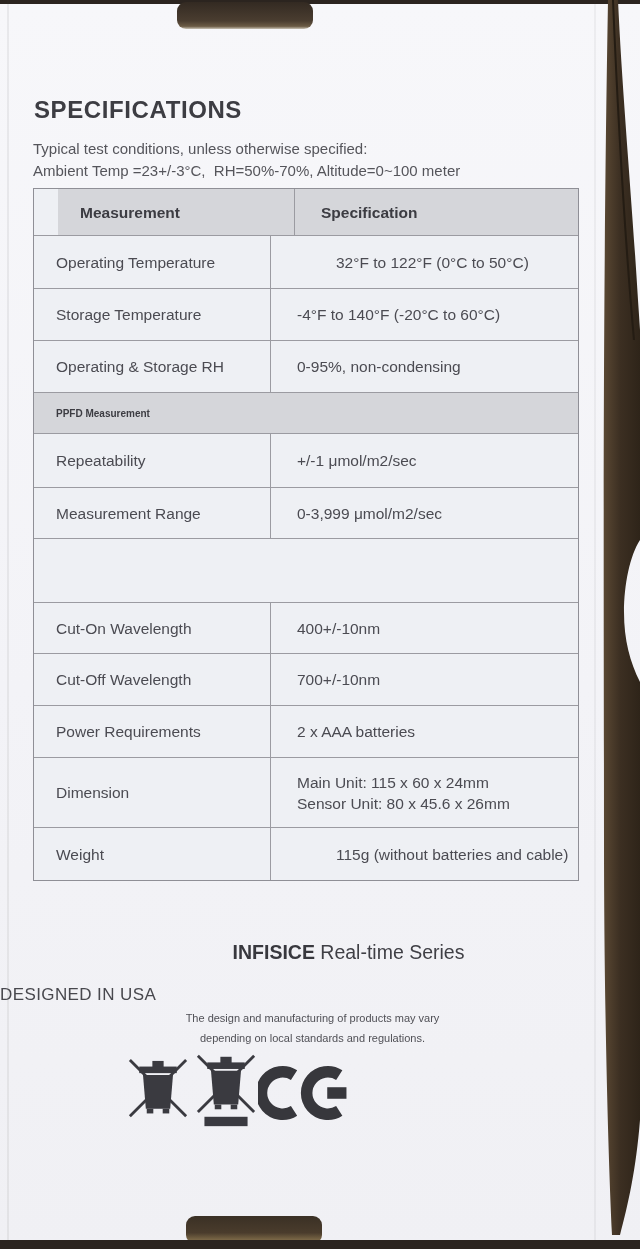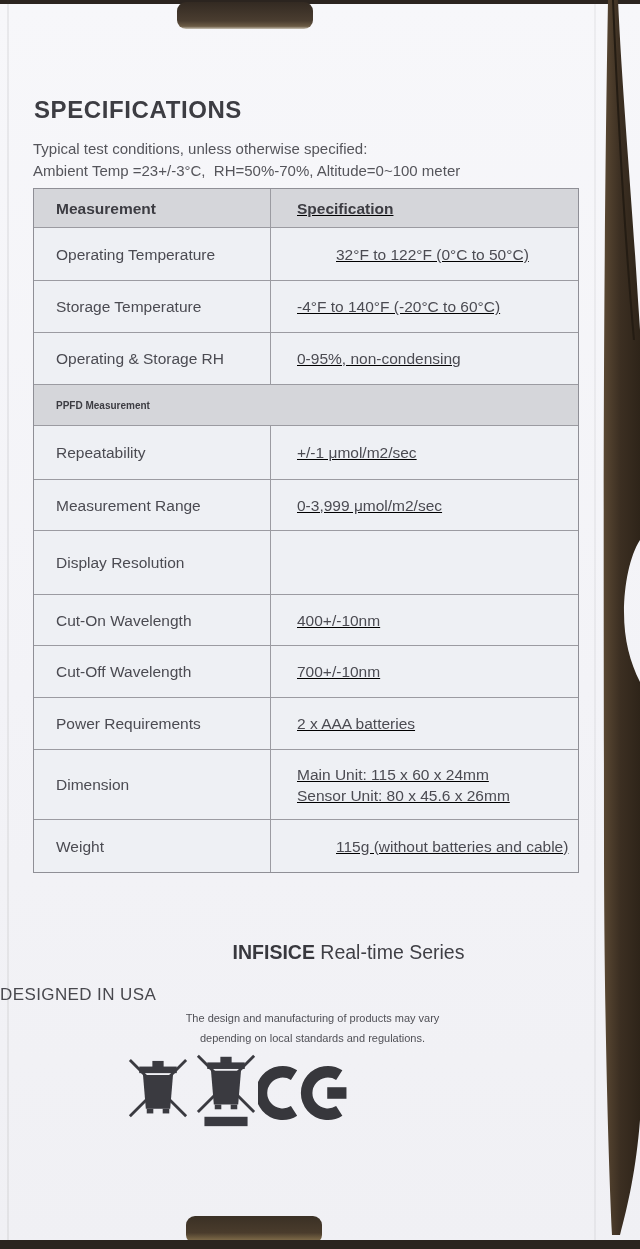--- a/index.html
+++ b/index.html
@@ -26,28 +26,28 @@
   .cardboard-right { position:absolute; right:0; top:0; }
 
   
   .page-title { position:absolute; left:34px; top:96px; font-size:24px; font-weight:bold; color:#3d3d43; letter-spacing:0.6px; }
   .conditions { position:absolute; left:33px; top:138px; font-size:15px; color:#55555b; line-height:22px; white-space:pre-wrap; }
 
   .spec-table { position:absolute; left:33px; top:188px; width:546px; border:1px solid #8f8f96; background:#eef0f4; }
   .t-row { display:flex; border-top:1px solid #9b9ba1; }
   .t-row:first-child { border-top:none; }
   .t-cell-label { width:237px; border-right:1px solid #9b9ba1; display:flex; flex-direction:column; justify-content:center; padding-left:22px; }
-  .t-cell-value { flex:1; display:flex; flex-direction:column; justify-content:center; padding-left:26px; padding-right:6px;text-decoration:underline; }
+  .t-cell-value { flex:1; display:flex; flex-direction:column; justify-content:center; padding-left:26px; padding-right:6px; }
   .t-row span { font-size:15.5px; color:#4b4b52; line-height:21px; }
   .t-head { background:#d5d6da; }
   .t-head span { font-weight:bold; color:#3c3c42; }
   .t-section { background:#d5d6da; display:flex; align-items:center; padding-left:22px; }
   .t-section span { font-weight:bold; color:#3c3c42; font-size:10px; }
 
-  .h-header { height:38px; } .h-53 { height:53px;gap:39px; } .h-52 { height:52px; } .h-51 { height:51px; }
+  .h-header { height:46px;margin-left:24px; } .h-53 { height:53px;gap:39px; } .h-52 { height:52px; } .h-51 { height:51px; }
   .h-section { height:41px; } .h-54 { height:54px; } .h-64 { height:64px; } .h-70 { height:70px; }
 
   .brand-line { position:absolute; left:0; top:941px; width:625px; text-align:center; font-size:19.5px; color:#3f3f45;margin-left:36px; }
   .brand-line b { font-weight:bold; color:#38383e; }
   .designed { position:absolute; left:0; top:985px; width:625px; text-align:left; font-size:17px; color:#48484e; letter-spacing:0.4px; }
   .disclaimer { position:absolute; left:0; top:1008px; width:625px; text-align:center; font-size:11px; color:#505056; line-height:20px; }
 
   
   .icons { position:absolute; left:0; top:1050px; width:640px; height:110px; }
   .icon-abs { position:absolute; }
@@ -123,23 +123,20 @@
     </div>
     <div class="t-row h-51">
       <div class="t-cell-label">
           <span>Measurement Range</span>
         </div>
       <div class="t-cell-value">
           <span>0-3,999 μmol/m2/sec</span>
         </div>
     </div>
     <div class="t-row h-64">
-      <div class="t-cell-label">
-          <span>Display Resolution</span>
-        </div>
     </div>
     <div class="t-row h-51">
       <div class="t-cell-label">
           <span>Cut-On Wavelength</span>
         </div>
       <div class="t-cell-value">
           <span>400+/-10nm</span>
         </div>
     </div>
     <div class="t-row h-52">

